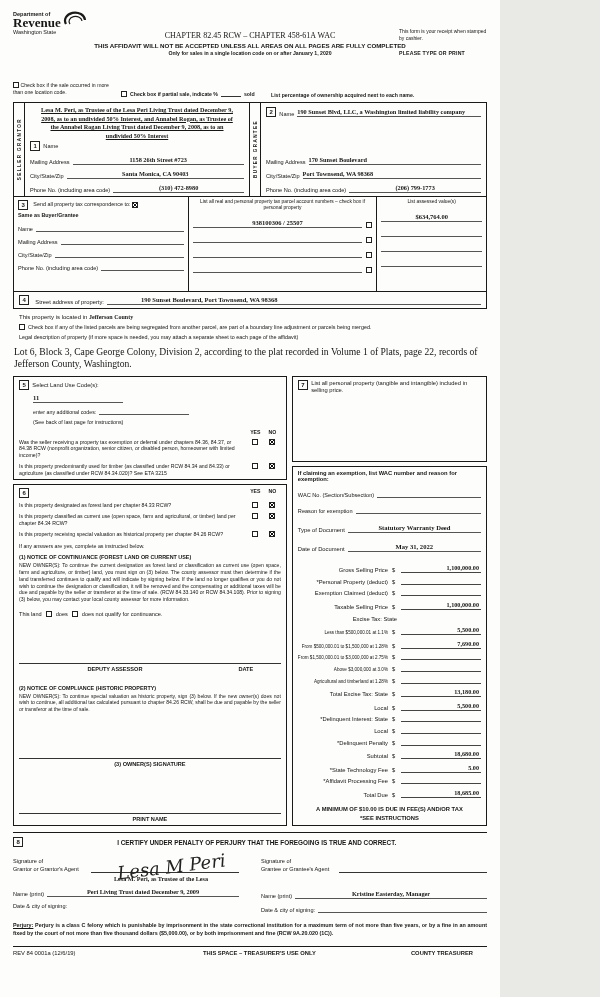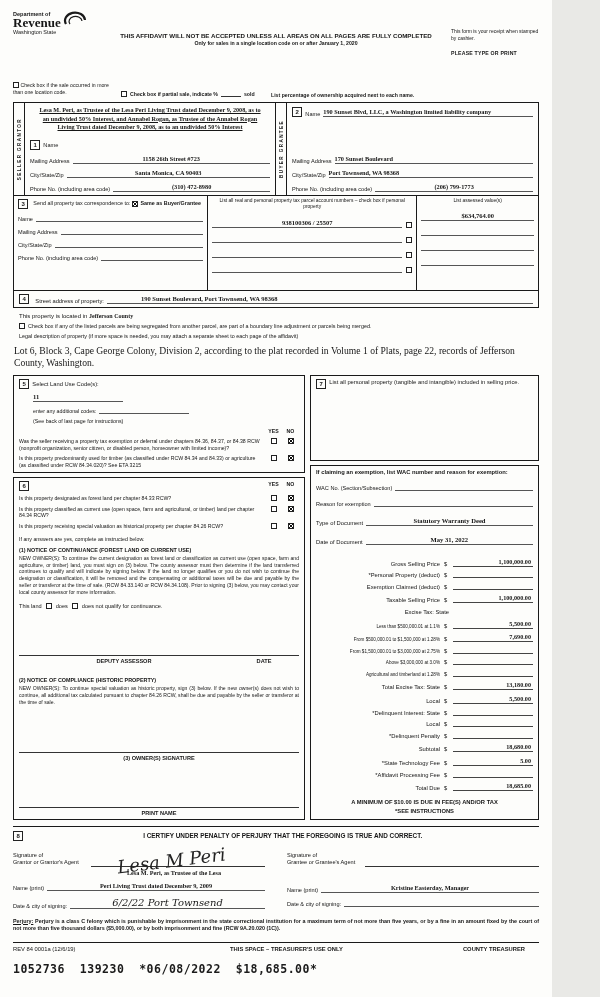--- a/index.html
+++ b/index.html
@@ -1,18 +1,18 @@
 <!DOCTYPE html>
 <html><head>
 <meta charset="utf-8">
 <style>
   *{margin:0;padding:0;box-sizing:border-box}
   html,body{background:#e9e9e6}
   body{width:600px;height:997px;margin:0 auto;color:#161616;font-family:"Liberation Sans",sans-serif}
-  .sheet{width:552px;height:997px;background:#fdfdfb;padding:8px 13px 6px;position:relative;overflow:hidden}
+  .sheet{width:500px;height:997px;background:#fdfdfb;padding:8px 13px 6px;position:relative;overflow:hidden}
   .typedv{font-family:"Liberation Serif",serif;font-weight:bold}
   .hand{font-family:"DejaVu Serif",serif;font-style:italic}
   .cb{display:inline-block;width:6px;height:6px;border:1px solid #222;background:#fff;flex:none;vertical-align:-1px}
   .cb.checked{background:
     linear-gradient(45deg,transparent 40%,#111 40%,#111 60%,transparent 60%),
     linear-gradient(-45deg,transparent 40%,#111 40%,#111 60%,transparent 60%)}
   .secno{display:inline-block;border:1px solid #222;font-size:6px;font-weight:bold;padding:0 2.5px;line-height:8px;margin-right:3px;flex:none}
 
   
   .hdr{position:relative;height:72px}
@@ -148,20 +148,21 @@
           <div class="rev">Revenue</div>
         </div>
         <svg class="swoosh" width="24" height="20" viewBox="0 0 24 20">
           <path d="M3 16 A 10 8 0 1 1 22 12" fill="none" stroke="#1a1a1a" stroke-width="2.2"></path>
           <path d="M7 16 A 6.5 5 0 1 1 19 13" fill="none" stroke="#1a1a1a" stroke-width="1.2"></path>
         </svg>
       </div>
       <div class="wa">Washington State</div>
     </div>
     <div class="titleblock">
+      <div class="subtitle">CHAPTER 82.45 RCW – CHAPTER 458-61A WAC</div>
       <div class="warn">THIS AFFIDAVIT WILL NOT BE ACCEPTED UNLESS ALL AREAS ON ALL PAGES ARE FULLY COMPLETED</div>
       <div class="onlyfor">Only for sales in a single location code on or after January 1, 2020</div>
     </div>
     <div class="receipt">
       <div>This form is your receipt when stamped by cashier.</div>
       <div class="typeprint">PLEASE TYPE OR PRINT</div>
     </div>
   </div>
 
   <div class="topchecks">
@@ -548,21 +549,20 @@
             <span class="script">Lesa M Peri</span>
           </div>
         </div>
         <div class="undername typedv">Lesa M. Peri, as Trustee of the Lesa</div>
         <div class="frow8">
           <span class="flbl">Name (print)</span>
           <span class="fill typedv ctr">Peri Living Trust dated December 9, 2009</span>
         </div>
         <div class="frow8">
           <span class="flbl">Date &amp; city of signing:</span>
-          <span class="fill hand handfill">6/2/22  Port Townsend</span>
         </div>
       </div>
       <div class="sigcol">
         <div class="sigtop">
           <div class="siglbl">
             <div>Signature of</div>
             <div>Grantee or Grantee's Agent</div>
           </div>
           <div class="sigline"></div>
         </div>
@@ -583,16 +583,15 @@
     <span class="plbl">Perjury:</span>
     <span>Perjury is a class C felony which is punishable by imprisonment in the state correctional institution for a maximum term of not more than five years, or by a fine in an amount fixed by the court of not more than five thousand dollars ($5,000.00), or by both imprisonment and fine (RCW 9A.20.020 (1C)).</span>
   </div>
 
   <div class="footer">
     <div class="footrow">
       <span class="rev">REV 84 0001a (12/6/19)</span>
       <span class="tspace">THIS SPACE – TREASURER'S USE ONLY</span>
       <span class="ctreas">COUNTY TREASURER</span>
     </div>
-    <div class="stamp">1052736  139230  *06/08/2022  $18,685.00*</div>
   </div>
 
 </div>
 
 </body></html>

